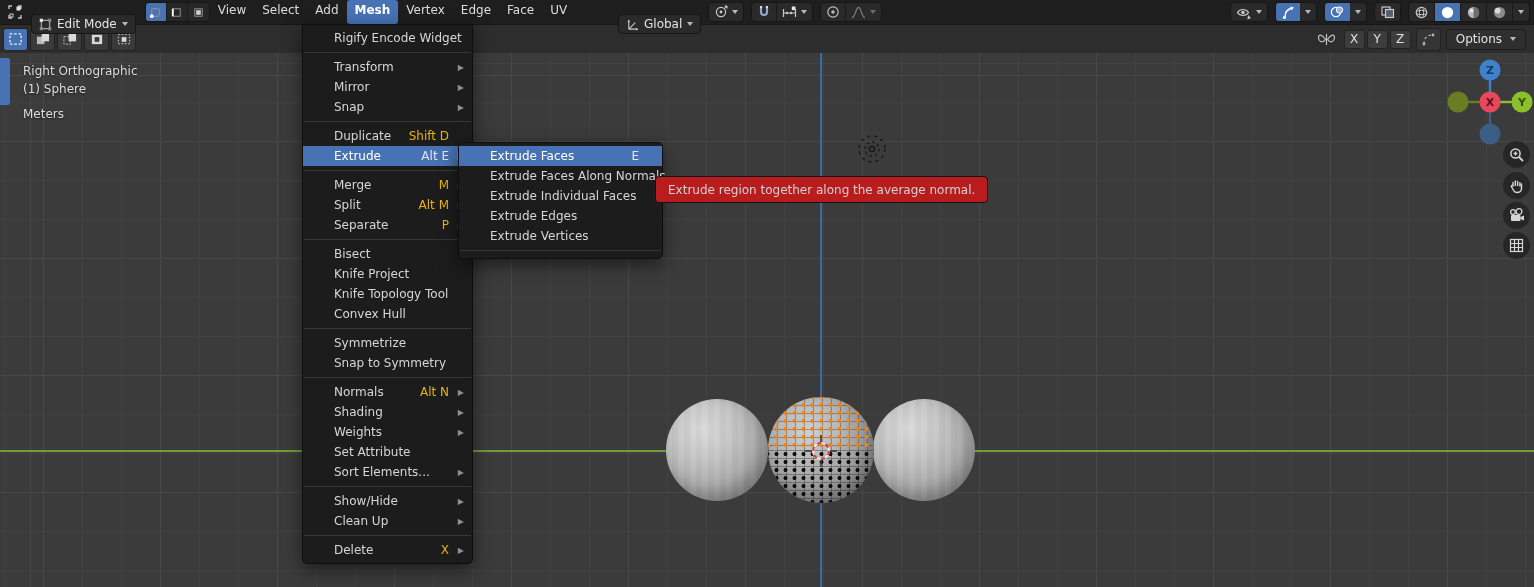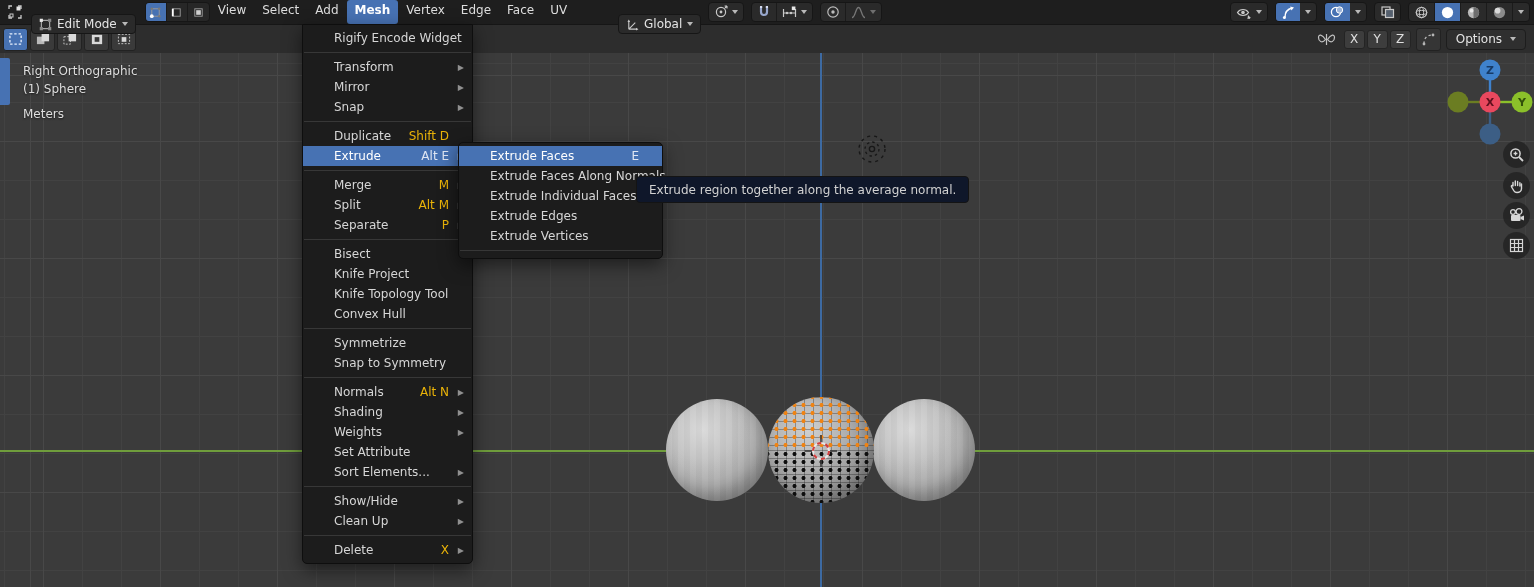--- a/index.html
+++ b/index.html
@@ -82,21 +82,21 @@
   #mesh-menu{left:302px;top:24px;width:171px;border-top-left-radius:0;border-top-right-radius:0;}
   #extrude-menu{left:458px;top:142px;width:205px;z-index:31;}
   .mrow{height:20px;display:flex;align-items:center;padding:0 8px 0 31px;color:#d6d6d6;}
   .mrow .mlabel{flex:0 0 auto;}
   .mrow .msc{margin-left:auto;color:#eab308;}
   .mrow .marr{width:9px;margin-left:6px;color:#8f8f8f;font-size:8px;text-align:right;}
   .mrow.hl{background:var(--accent);color:#ffffff;}
   .mrow.hl .msc,.mrow.hl .marr{color:#dfe6f3;}
   .msep{height:1px;background:#373737;margin:4px 1px;}
   
-  .tooltip{position:absolute;left:636px;top:176px;height:27px;background:#0f172a;border:1px solid #141414;
+  .tooltip{position:absolute;left:655px;top:176px;height:27px;background:#b91c1c;border:1px solid #141414;
     border-radius:4px;display:flex;align-items:center;padding:0 12px;color:#d2d2d2;z-index:40;white-space:nowrap;}
   svg{display:block}
 </style>
 </head>
 <body>
 
 <div class="topbar">
   <div class="editor-btn">
     <svg width="16" height="16" viewBox="0 0 16 16">
       <path d="M2 5V2h3 M11 2h3v3 M14 11v3h-3 M5 14H2v-3" fill="none" stroke="#c9c9c9" stroke-width="1.3"></path>

